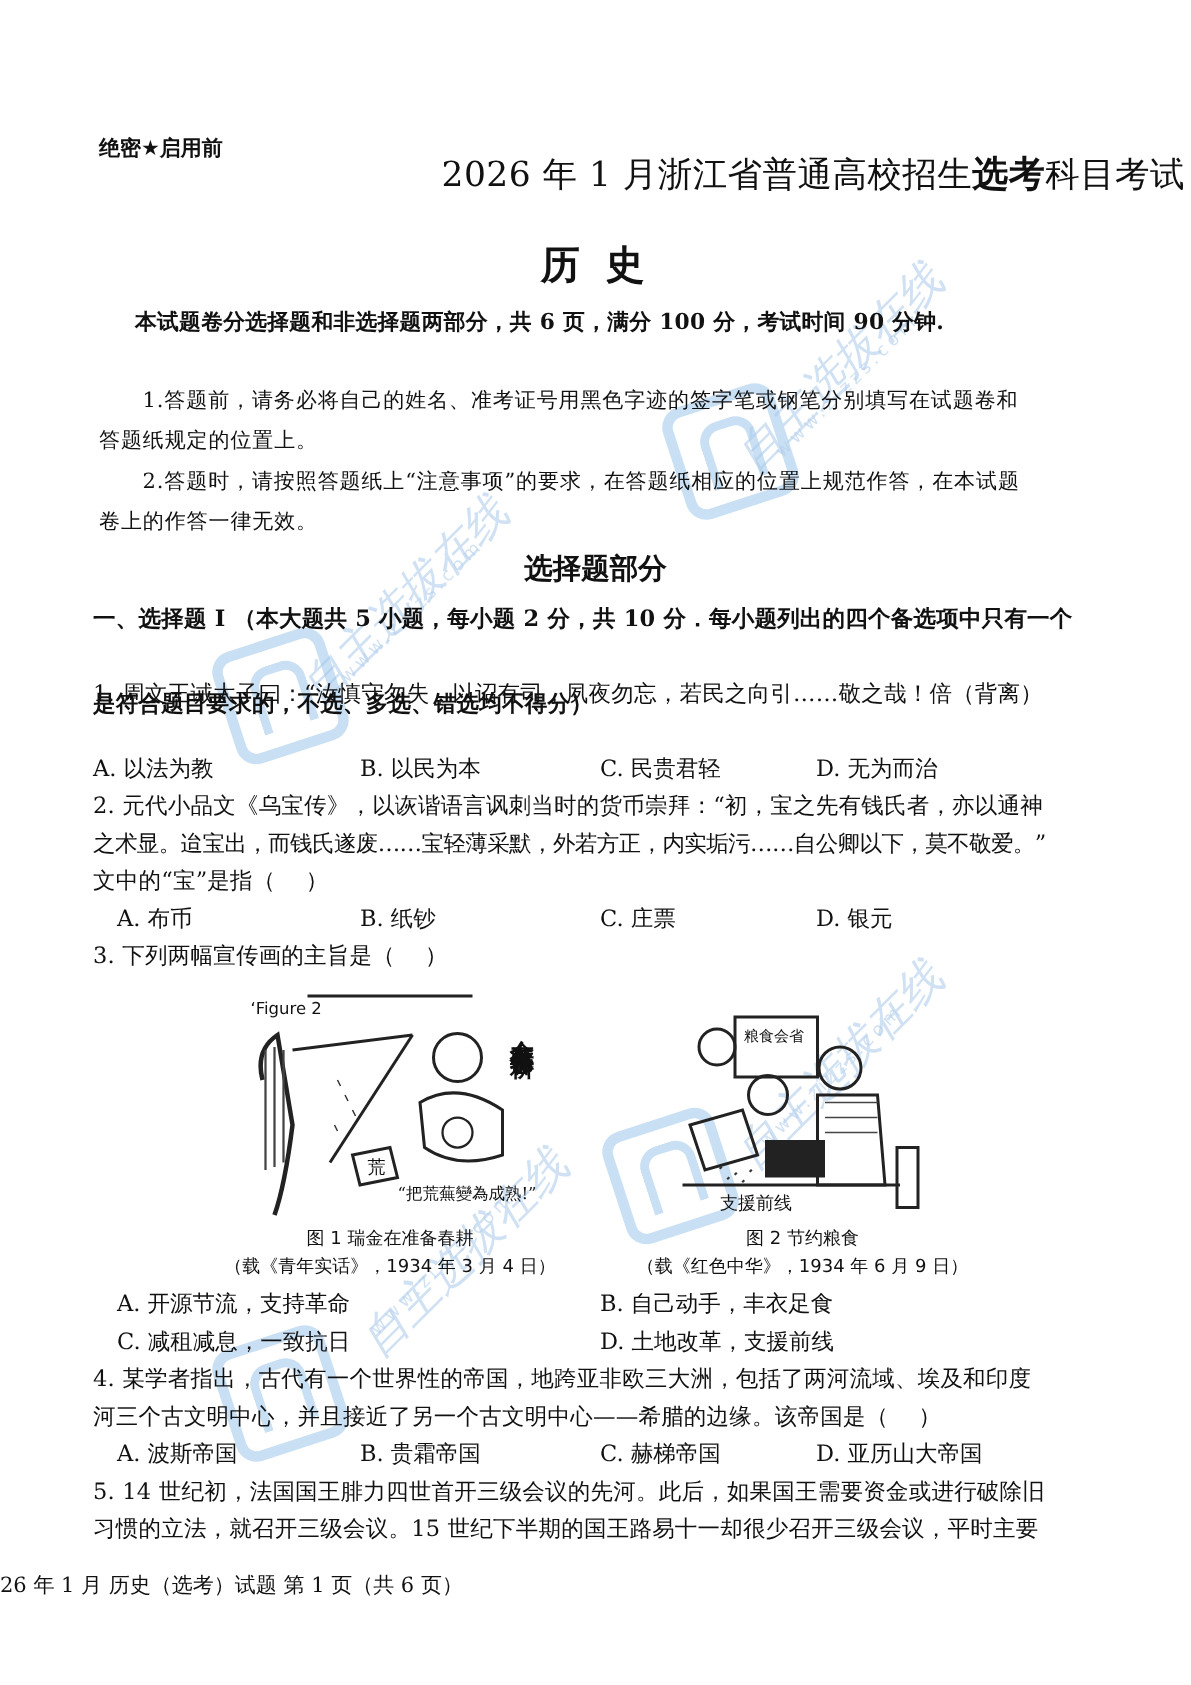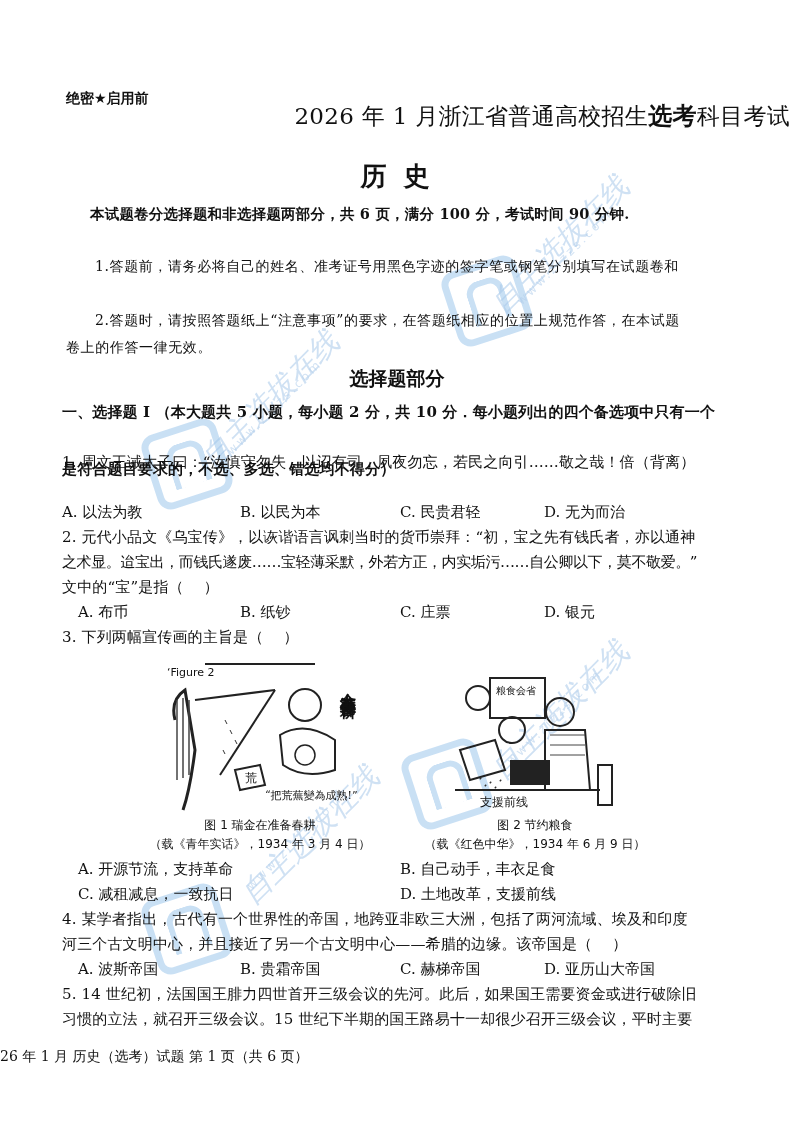--- a/index.html
+++ b/index.html
@@ -44,20 +44,21 @@
   <div class="wm-logo" style="left:148px;top:890px;"></div>
 
   <div class="abs secret">绝密★启用前</div>
   <div class="abs title">
     <span>2026 年 1 月浙江省普通高校招生</span><b>选考</b><span>科目考试</span>
   </div>
   <div class="abs subject">历  史</div>
   <div class="abs intro">本试题卷分选择题和非选择题两部分，共 6 页，满分 100 分，考试时间 90 分钟.</div>
 
   <div class="abs notice" style="top:258px;left:95px;">1.答题前，请务必将自己的姓名、准考证号用黑色字迹的签字笔或钢笔分别填写在试题卷和</div>
+  <div class="abs notice" style="top:285px;">答题纸规定的位置上。</div>
   <div class="abs notice" style="top:312px;left:95px;">2.答题时，请按照答题纸上“注意事项”的要求，在答题纸相应的位置上规范作答，在本试题</div>
   <div class="abs notice" style="top:339px;">卷上的作答一律无效。</div>
 
   <div class="abs section">选择题部分</div>
 
   <div class="abs txt bold" style="top:403px;">一、选择题 I （本大题共 5 小题，每小题 2 分，共 10 分．每小题列出的四个备选项中只有一个</div>
   <div class="abs txt bold" style="top:428px;margin-top:32px;">是符合题目要求的，不选、多选、错选均不得分）</div>
 
   <div class="abs txt" style="top:453px;">1. 周文王诫太子曰：“汝慎守勿失，以诏有司，夙夜勿忘，若民之向引……敬之哉！倍（背离）</div>
   <div class="abs opt" style="left:62px;top:503px;">A. 以法为教</div>

